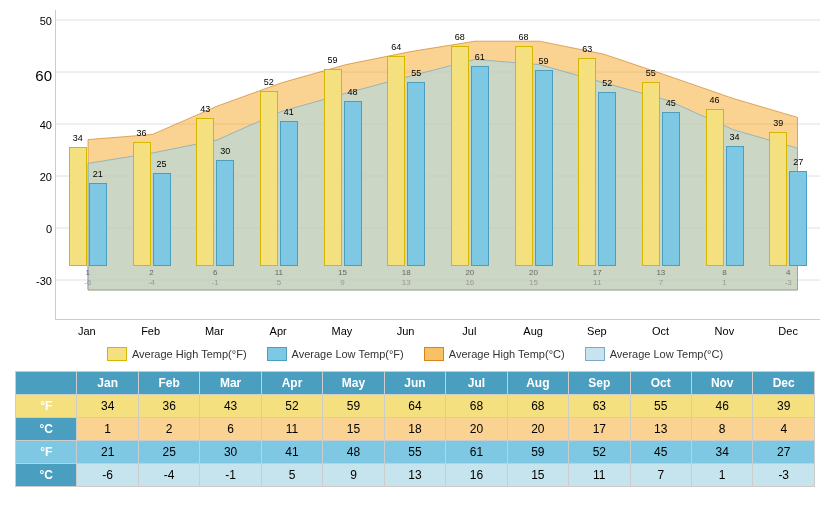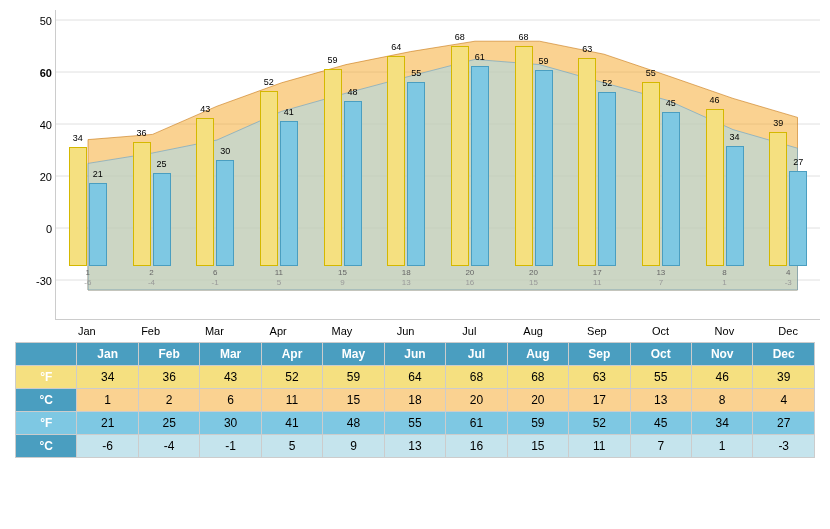--- a/index.html
+++ b/index.html
@@ -74,21 +74,21 @@
 </head>
 <body>
 
 <div class="chart-container">
 
   <div style="display:flex; position:relative; margin-bottom:0;">
 
     <div style="width:45px; position:relative; height:310px;">
 
       <div style="position:absolute; right:3px; top:5px; font-size:11px;">50</div>
-      <div style="position:absolute; right:3px; top:57px; font-size:11px;font-weight:bold;">60</div>
+      <div style="position:absolute; right:3px; top:57px; font-size:15px;">60</div>
       <div style="position:absolute; right:3px; top:109px; font-size:11px;">40</div>
       <div style="position:absolute; right:3px; top:161px; font-size:11px;">20</div>
       <div style="position:absolute; right:3px; top:213px; font-size:11px;">0</div>
       <div style="position:absolute; right:3px; top:265px; font-size:11px;">-30</div>
     </div>
 
     <div style="flex:1; position:relative; height:310px; border-left:1px solid #ccc; border-bottom:1px solid #ccc;">
       <svg width="100%" height="100%" style="position:absolute;top:0;left:0;">
 
         <line x1="0" y1="10" x2="100%" y2="10" stroke="#e0e0e0" stroke-width="1"></line>
@@ -304,20 +304,38 @@
     <span style="flex:1;text-align:center;font-size:11px;">May</span>
     <span style="flex:1;text-align:center;font-size:11px;">Jun</span>
     <span style="flex:1;text-align:center;font-size:11px;">Jul</span>
     <span style="flex:1;text-align:center;font-size:11px;">Aug</span>
     <span style="flex:1;text-align:center;font-size:11px;">Sep</span>
     <span style="flex:1;text-align:center;font-size:11px;">Oct</span>
     <span style="flex:1;text-align:center;font-size:11px;">Nov</span>
     <span style="flex:1;text-align:center;font-size:11px;">Dec</span>
   </div>
 
+  <div class="legend" style="margin-top:10px;">
+    <div class="legend-item">
+      <div class="legend-box legend-yellow"></div>
+      <span>Average High Temp(°F)</span>
+    </div>
+    <div class="legend-item">
+      <div class="legend-box legend-blue"></div>
+      <span>Average Low Temp(°F)</span>
+    </div>
+    <div class="legend-item">
+      <div class="legend-box" style="background:rgba(245,166,35,0.7); border:1px solid #d4861a;"></div>
+      <span>Average High Temp(°C)</span>
+    </div>
+    <div class="legend-item">
+      <div class="legend-box" style="background:rgba(173,216,230,0.7); border:1px solid #7aaac8;"></div>
+      <span>Average Low Temp(°C)</span>
+    </div>
+  </div>
 
   <table class="data-table">
     <thead>
       <tr>
         <th></th>
         <th>Jan</th>
         <th>Feb</th>
         <th>Mar</th>
         <th>Apr</th>
         <th>May</th>

